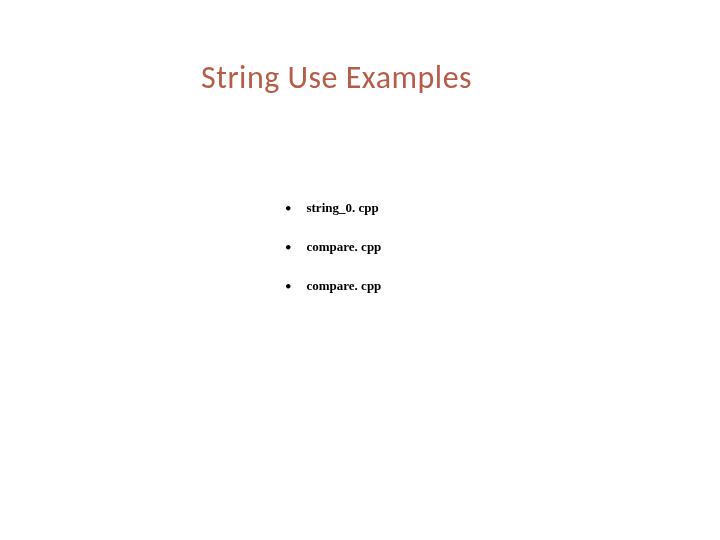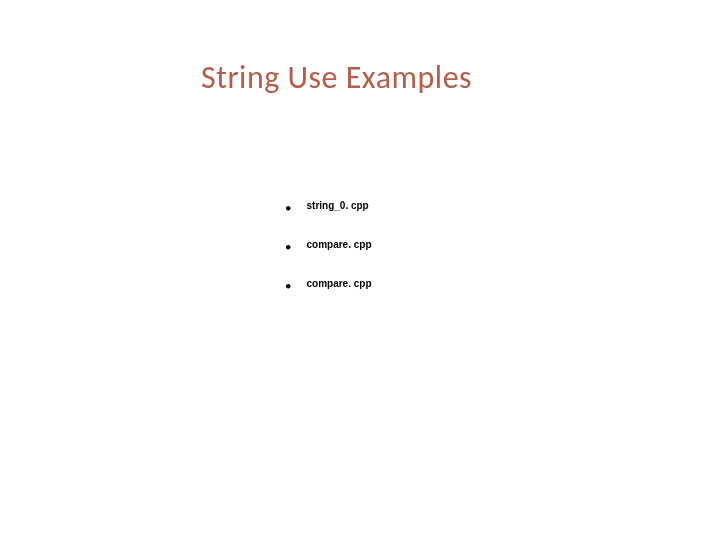--- a/index.html
+++ b/index.html
@@ -36,24 +36,24 @@
       align-items: flex-start;
       margin-bottom: 3px;
     }
     .bullet {
       font-size: 13px;
       color: #000000;
       margin-right: 8px;
       line-height: 1.4;
     }
     .item-text {
-      font-size: 10px;
+      font-size: 13px;
       font-weight: 700;
       color: #000000;
-      font-family: Liberation Sans, sans-serif;
+      font-family: Liberation Serif, serif;
       line-height: 1.4;
     }
   </style>
 </head>
 <body>
 
 <div class="slide">
   <h1 class="title">String Use Examples</h1>
   <div class="content">
     <div class="bullet-item">

